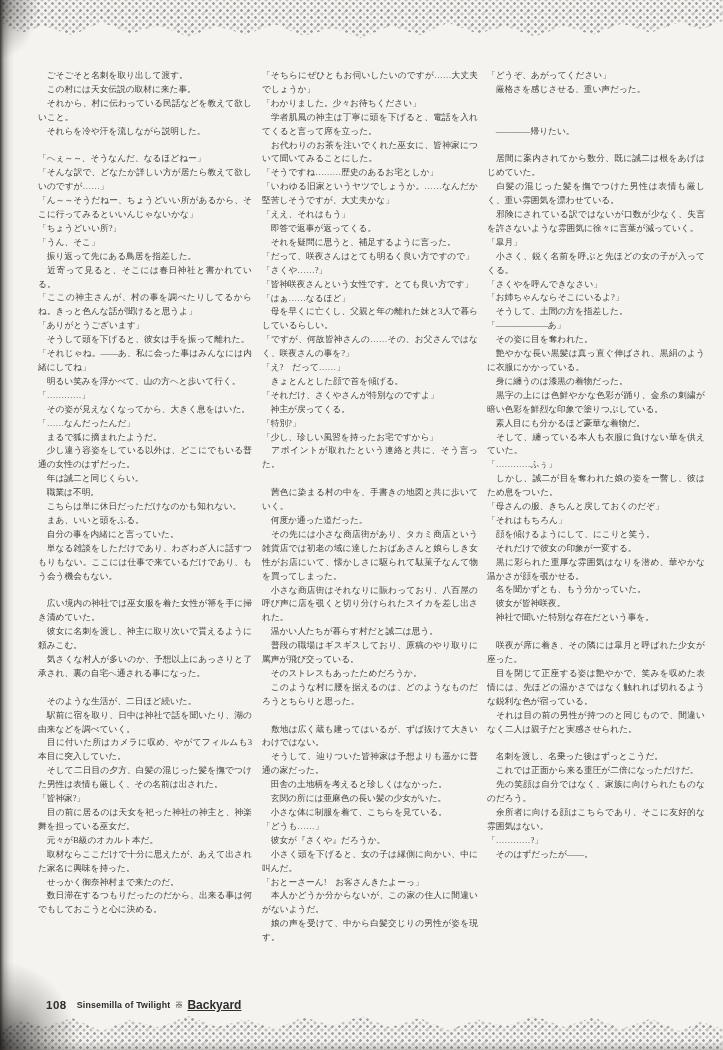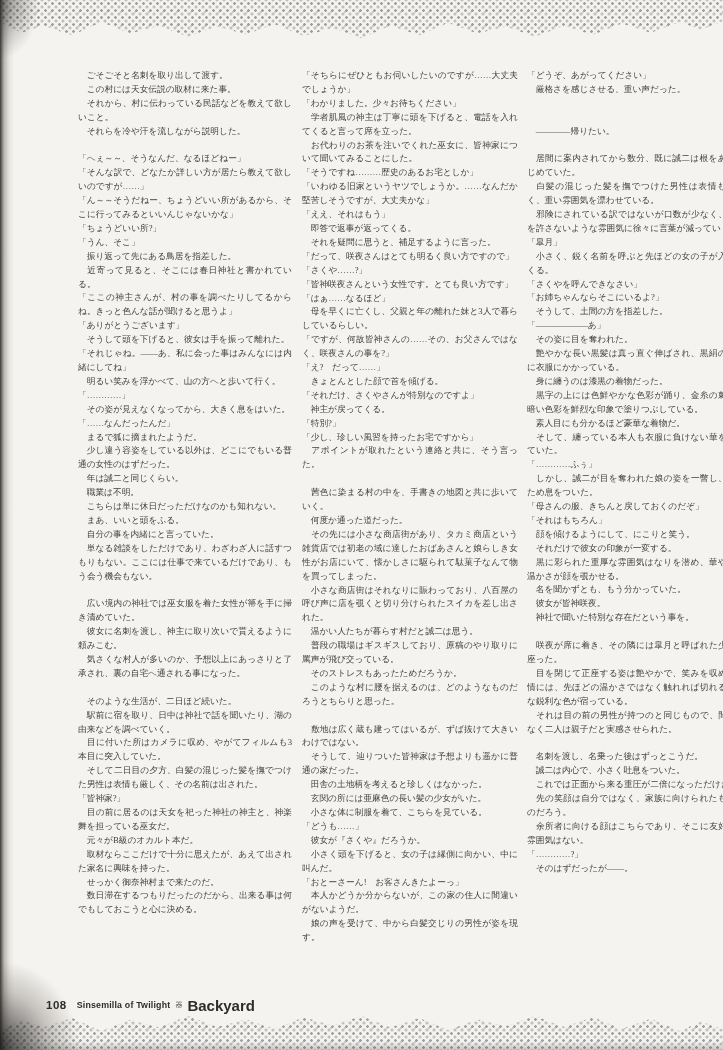--- a/index.html
+++ b/index.html
@@ -40,36 +40,36 @@
     background:radial-gradient(ellipse at 0 0,rgba(40,38,36,.5) 0,rgba(0,0,0,0) 70%);
   }
   .edge-shadow-bottom{
     position:absolute;left:0;bottom:0;width:723px;height:8px;
     background:linear-gradient(to top,rgba(60,56,52,.25),rgba(0,0,0,0));
   }
   
   .col{
     position:absolute;top:69px;height:930px;overflow:hidden;
     font-size:8.7px;line-height:13.9px;color:#40403f;
-    text-align:justify;letter-spacing:0;margin-left:40px;
+    text-align:justify;letter-spacing:0;
   }
   .col p{margin:0;min-height:13.9px;}
   #col1{left:38px;width:214px;}
   #col2{left:262px;width:216px;}
   #col3{left:487px;width:218px;}
   
   .footer{
     position:absolute;left:46px;top:997px;height:16px;
     display:flex;align-items:center;color:#2e2d2c;
     font-family:"Liberation Sans","DejaVu Sans",sans-serif;
   }
   .footer .pagenum{font-size:11.5px;font-weight:bold;letter-spacing:.5px;}
   .footer .booktitle{font-size:8.8px;font-weight:bold;margin-left:10px;letter-spacing:.2px;}
   .footer .sep{font-size:7px;margin:0 5px;color:#4a4948;}
-  .footer .subtitle{font-size:15px;font-weight:bold;}
+  .footer .subtitle{font-size:12px;font-weight:bold;text-decoration:underline;}
 </style>
 </head>
 <body>
 
 <div class="lace lace-top"></div>
 
 <div class="col" id="col1">
     <p>　ごそごそと名刺を取り出して渡す。</p>
     <p>　この村には天女伝説の取材に来た事。</p>
     <p>　それから、村に伝わっている民話などを教えて欲しいこと。</p>
@@ -190,21 +190,20 @@
     <p>　黒に彩られた重厚な雰囲気はなりを潜め、華やかな温かさが顔を覗かせる。</p>
     <p>　名を聞かずとも、もう分かっていた。</p>
     <p>　彼女が皆神咲夜。</p>
     <p>　神社で聞いた特別な存在だという事を。</p>
     <p></p>
     <p>　咲夜が席に着き、その隣には皐月と呼ばれた少女が座った。</p>
     <p>　目を閉じて正座する姿は艶やかで、笑みを収めた表情には、先ほどの温かさではなく触れれば切れるような鋭利な色が宿っている。</p>
     <p>　それは目の前の男性が持つのと同じもので、間違いなく二人は親子だと実感させられた。</p>
     <p></p>
     <p>　名刺を渡し、名乗った後はずっとこうだ。</p>
-    <p>　誠二は内心で、小さく吐息をついた。</p>
     <p>　これでは正面から来る重圧が二倍になっただけだ。</p>
     <p>　先の笑顔は自分ではなく、家族に向けられたものなのだろう。</p>
     <p>　余所者に向ける顔はこちらであり、そこに友好的な雰囲気はない。</p>
     <p>「…………?」</p>
     <p>　そのはずだったが――。</p>
   </div>
 
 <div class="footer">
   <span class="pagenum">108</span>
   <span class="booktitle">Sinsemilla of Twilight</span>

